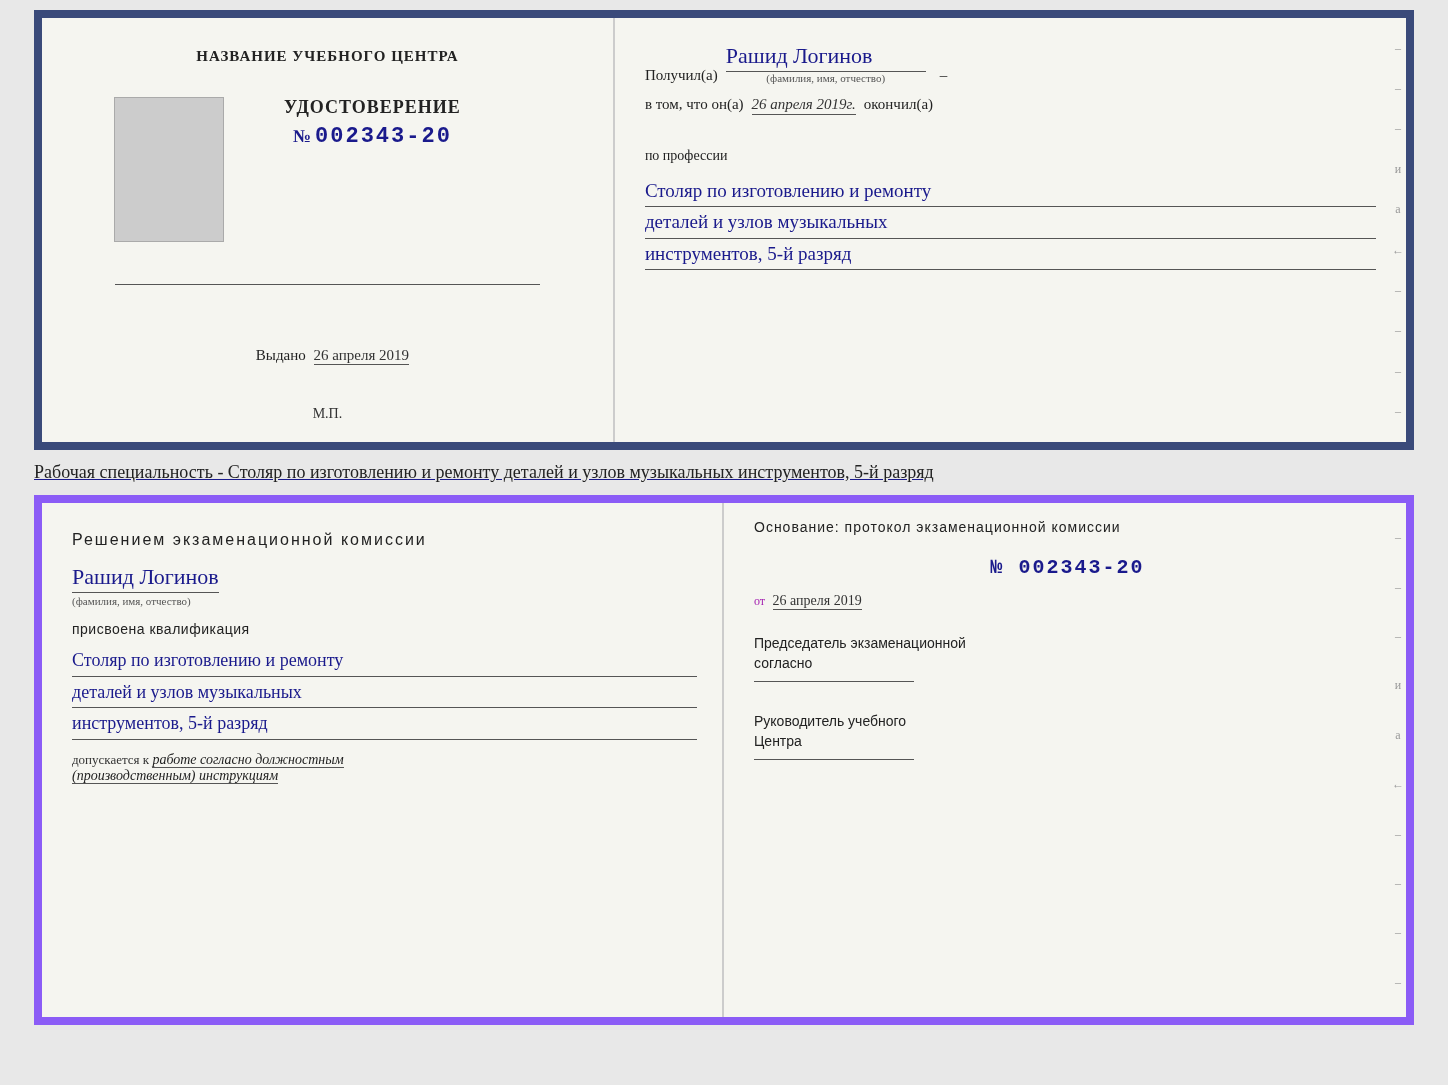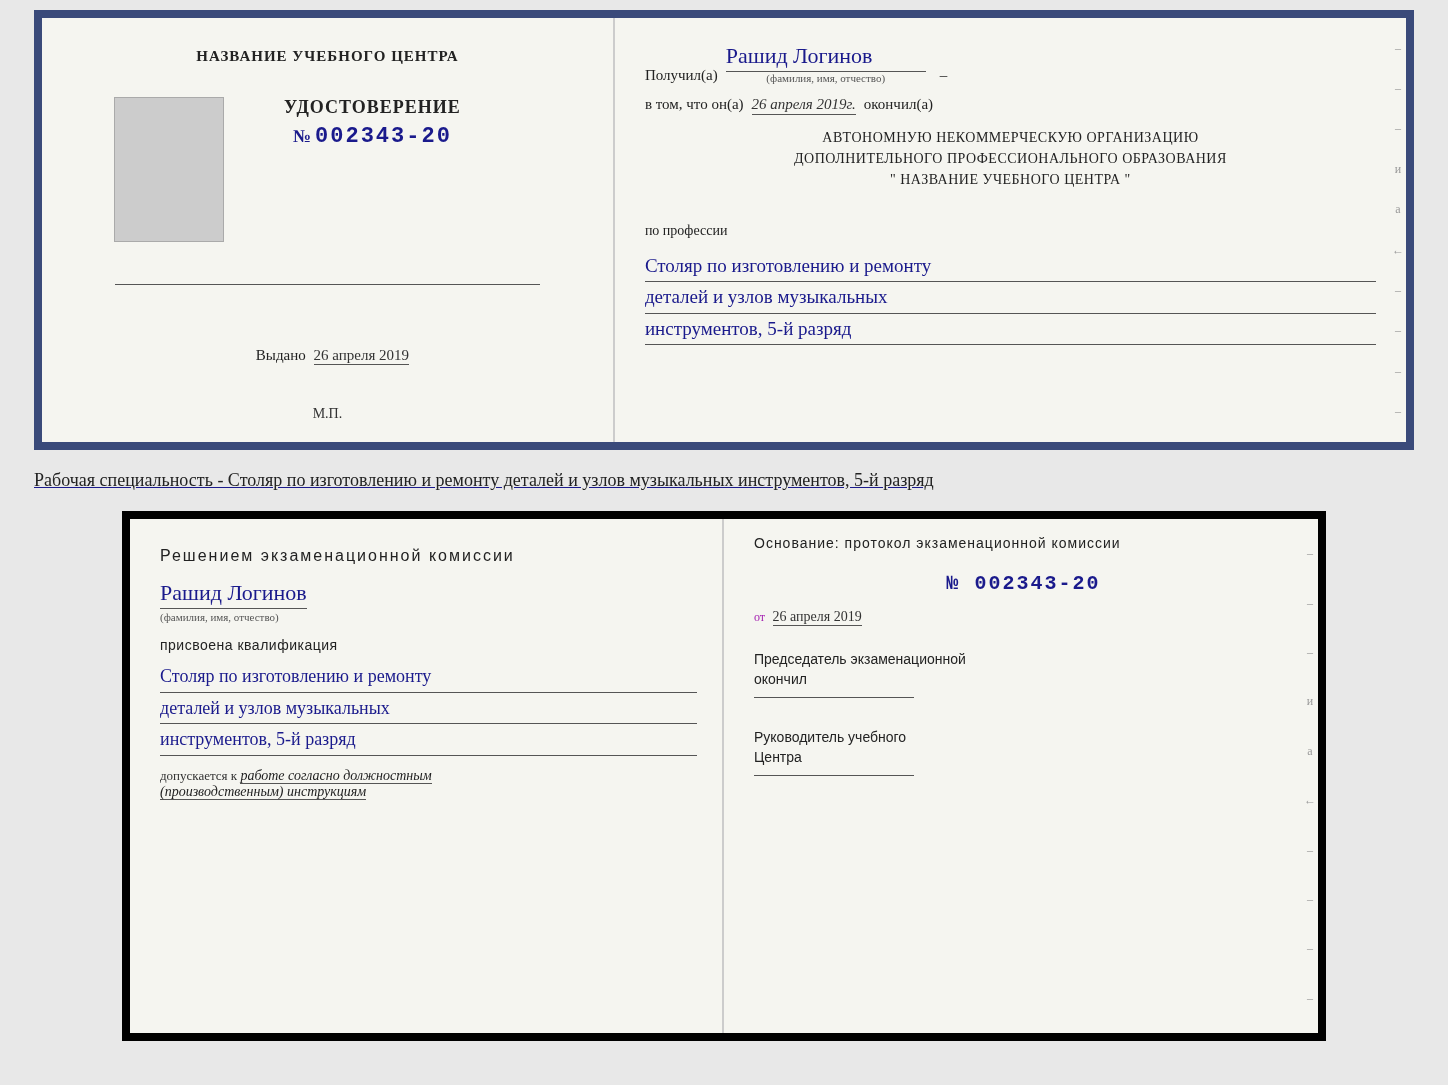--- a/index.html
+++ b/index.html
@@ -12,21 +12,21 @@
       flex-direction: column;
       align-items: center;
       padding: 10px;
       gap: 8px;
     }
 
     .document-wrapper {
       display: flex;
       flex-direction: column;
       align-items: center;
-      gap: 16px;
+      gap: 8px;
       width: 100%;
     }
 
     
     .doc-top {
       width: 1380px;
       height: 440px;
       background: #f5f5f0;
       border: 8px solid #3a4a7a;
       display: flex;
@@ -182,24 +182,24 @@
       font-size: 18px;
       color: #222;
       padding: 4px 0;
       text-decoration: underline;
       text-decoration-color: #1a1a8c;
       width: 1380px;
     }
 
     
     .doc-bottom {
-      width: 1204px;
+      width: 1380px;
       height: 530px;
       background: #f5f5f0;
-      border: 8px solid #000000;
+      border: 8px solid #8b5cf6;
       display: flex;
       position: relative;
       overflow: hidden;
     }
 
     .doc-bottom-left {
       width: 50%;
       border-right: 2px solid #ccc;
       padding: 25px 25px 20px 30px;
       display: flex;
@@ -383,25 +383,20 @@
         </div>
         <span style="font-size:15px; color:#222; margin-left:6px;">–</span>
       </div>
 
       <div class="vtom-line">
         <span style="font-size:15px;">в том, что он(а)</span>
         <span class="vtom-date">26 апреля 2019г.</span>
         <span class="vtom-end">окончил(а)</span>
       </div>
 
-      <div class="org-block">
-        <div>АВТОНОМНУЮ НЕКОММЕРЧЕСКУЮ ОРГАНИЗАЦИЮ</div>
-        <div>ДОПОЛНИТЕЛЬНОГО ПРОФЕССИОНАЛЬНОГО ОБРАЗОВАНИЯ</div>
-        <div class="org-name-quoted">"  НАЗВАНИЕ УЧЕБНОГО ЦЕНТРА  "</div>
-      </div>
 
       <div class="profession-label">по профессии</div>
 
       <div>
         <span class="profession-handwritten">Столяр по изготовлению и ремонту</span>
         <span class="profession-handwritten">деталей и узлов музыкальных</span>
         <span class="profession-handwritten">инструментов, 5-й разряд</span>
       </div>
 
       <div class="deco-lines-right">
@@ -461,21 +456,21 @@
       </div>
 
       <div style="font-size:14px; color:#333; margin-top:4px;">
         <span style="font-size:12px; color:#a21caf;">от</span>
         <span class="ot-date" style="margin-left:4px;">26 апреля 2019</span>
       </div>
 
       <div class="signature-block">
         <div class="sig-title">
           <span>Председатель экзаменационной</span><br>
-          <span>окончил</span>
+          <span>согласно</span>
         </div>
         <div class="sig-line"></div>
       </div>
 
       <div class="signature-block" style="margin-top:20px;">
         <div class="sig-title">
           <span>Руководитель учебного</span><br>
           <span>Центра</span>
         </div>
         <div class="sig-line"></div>

